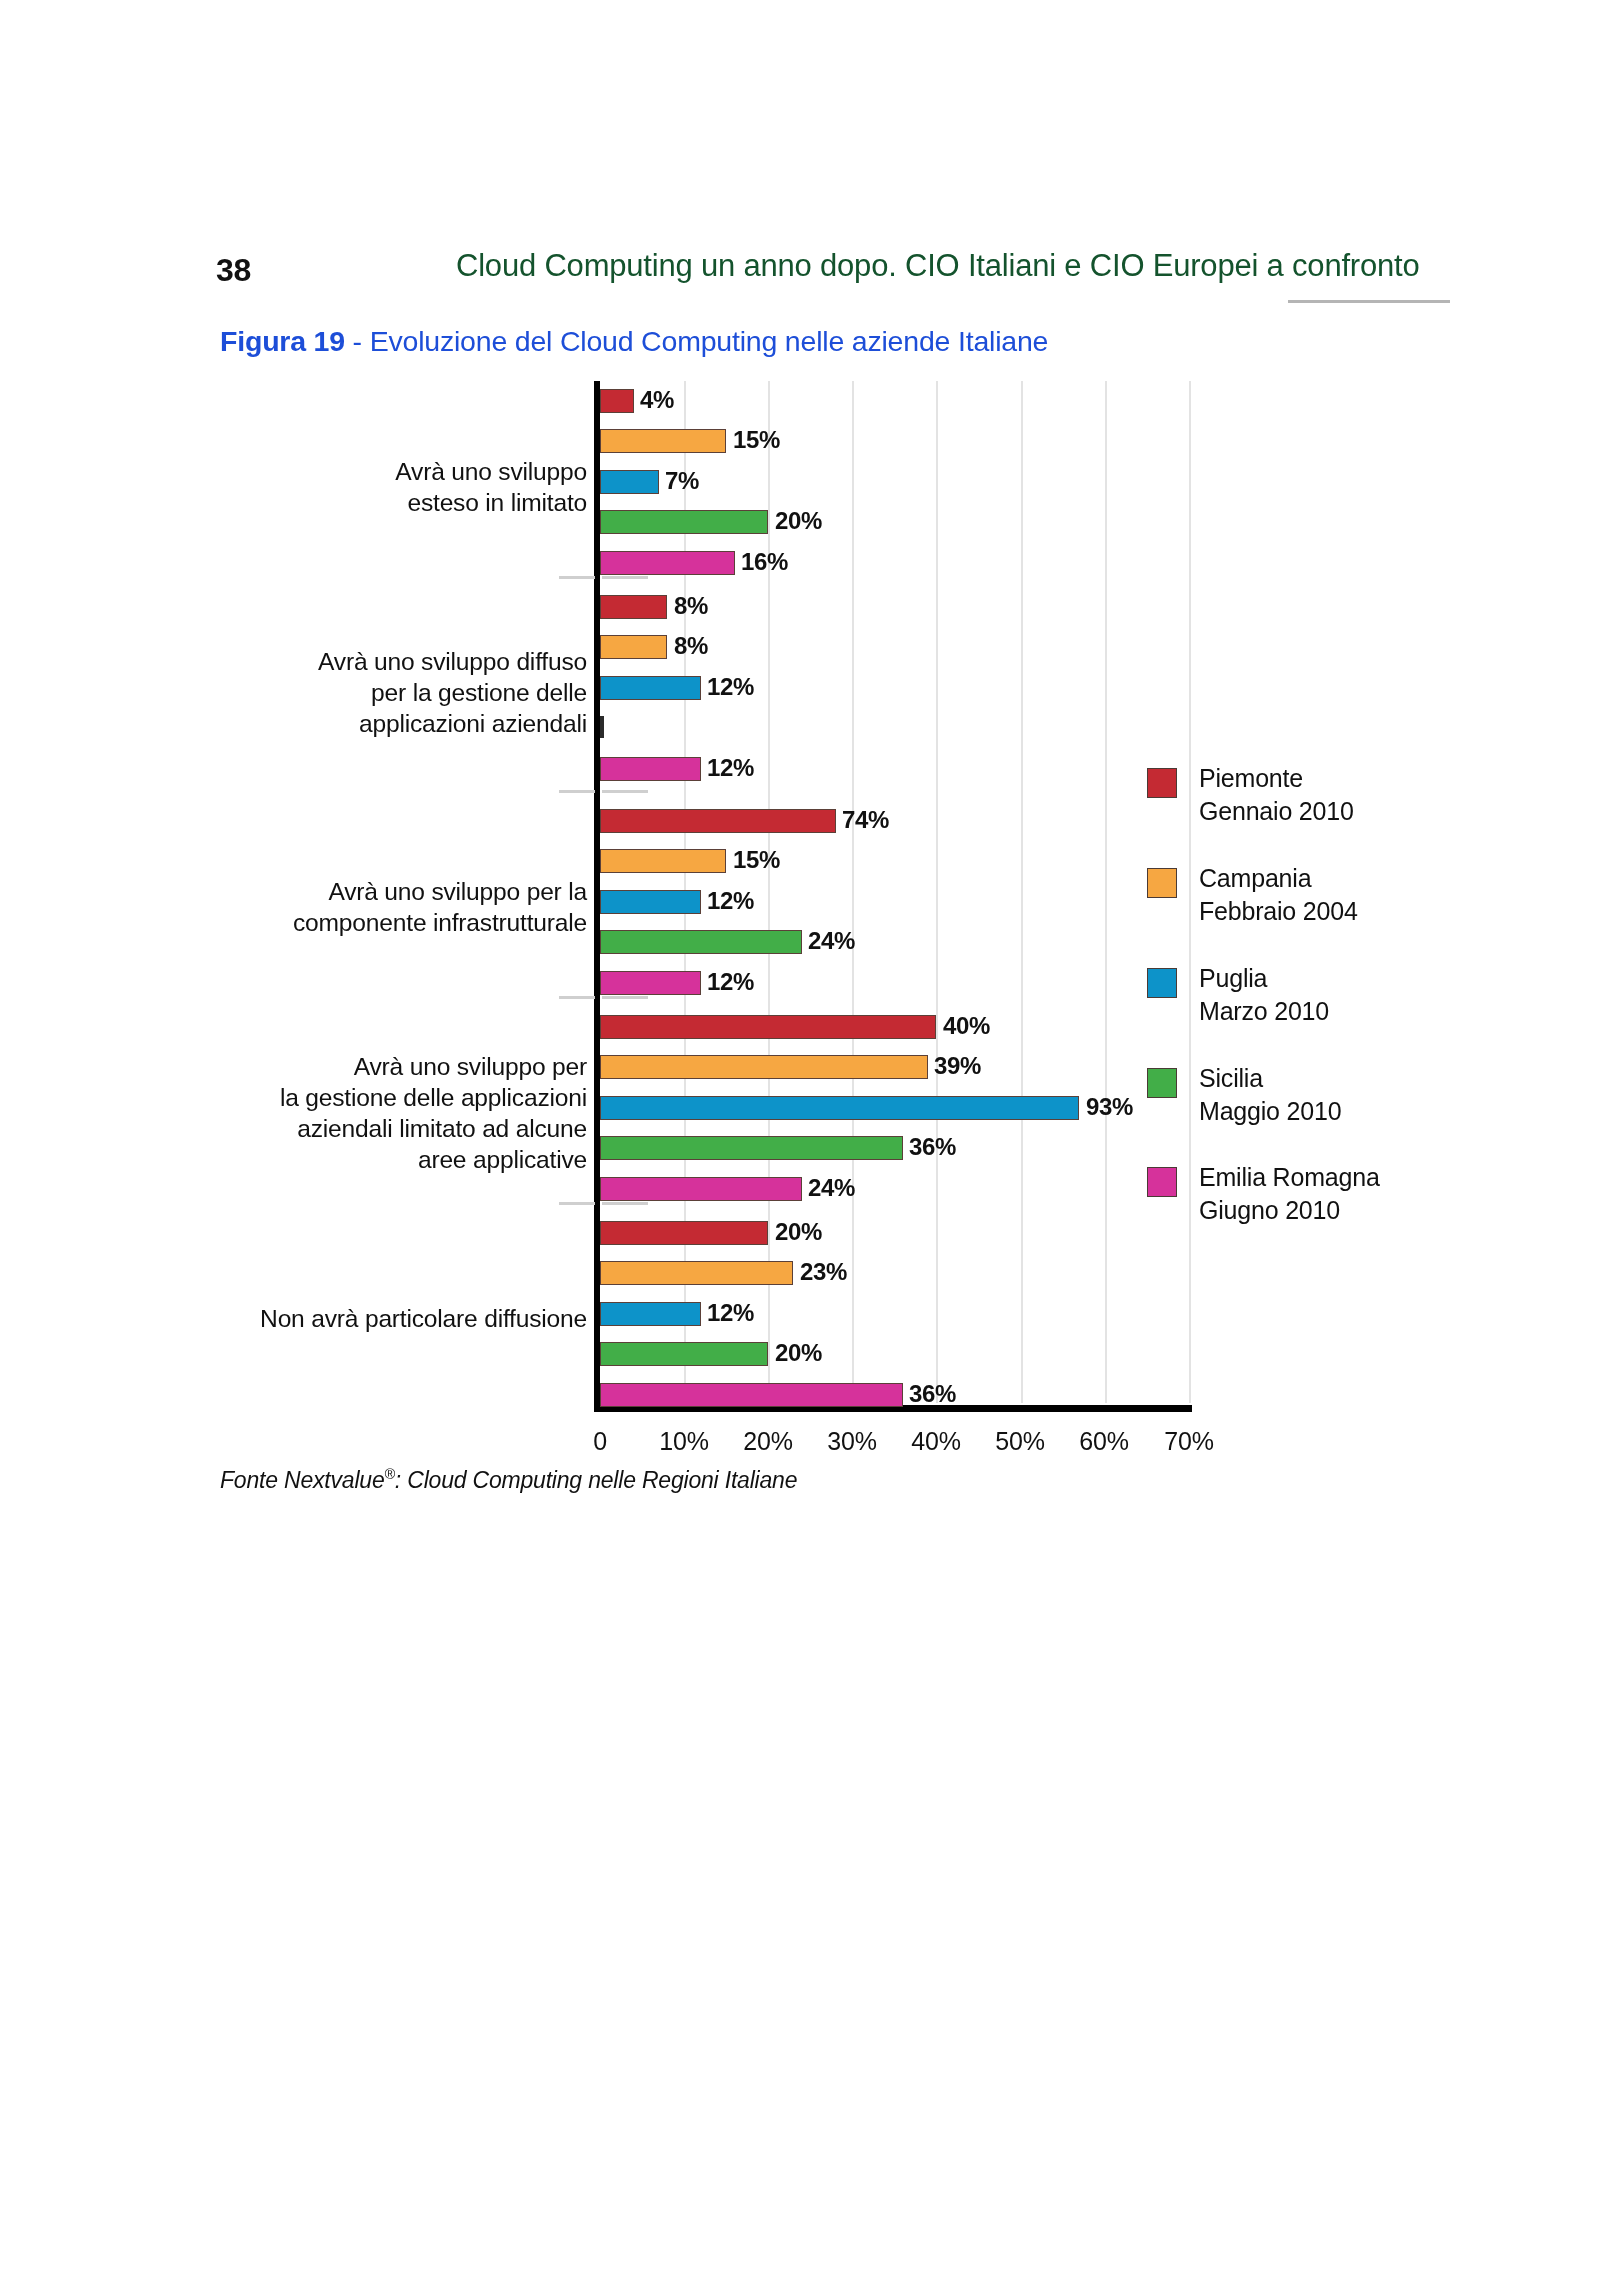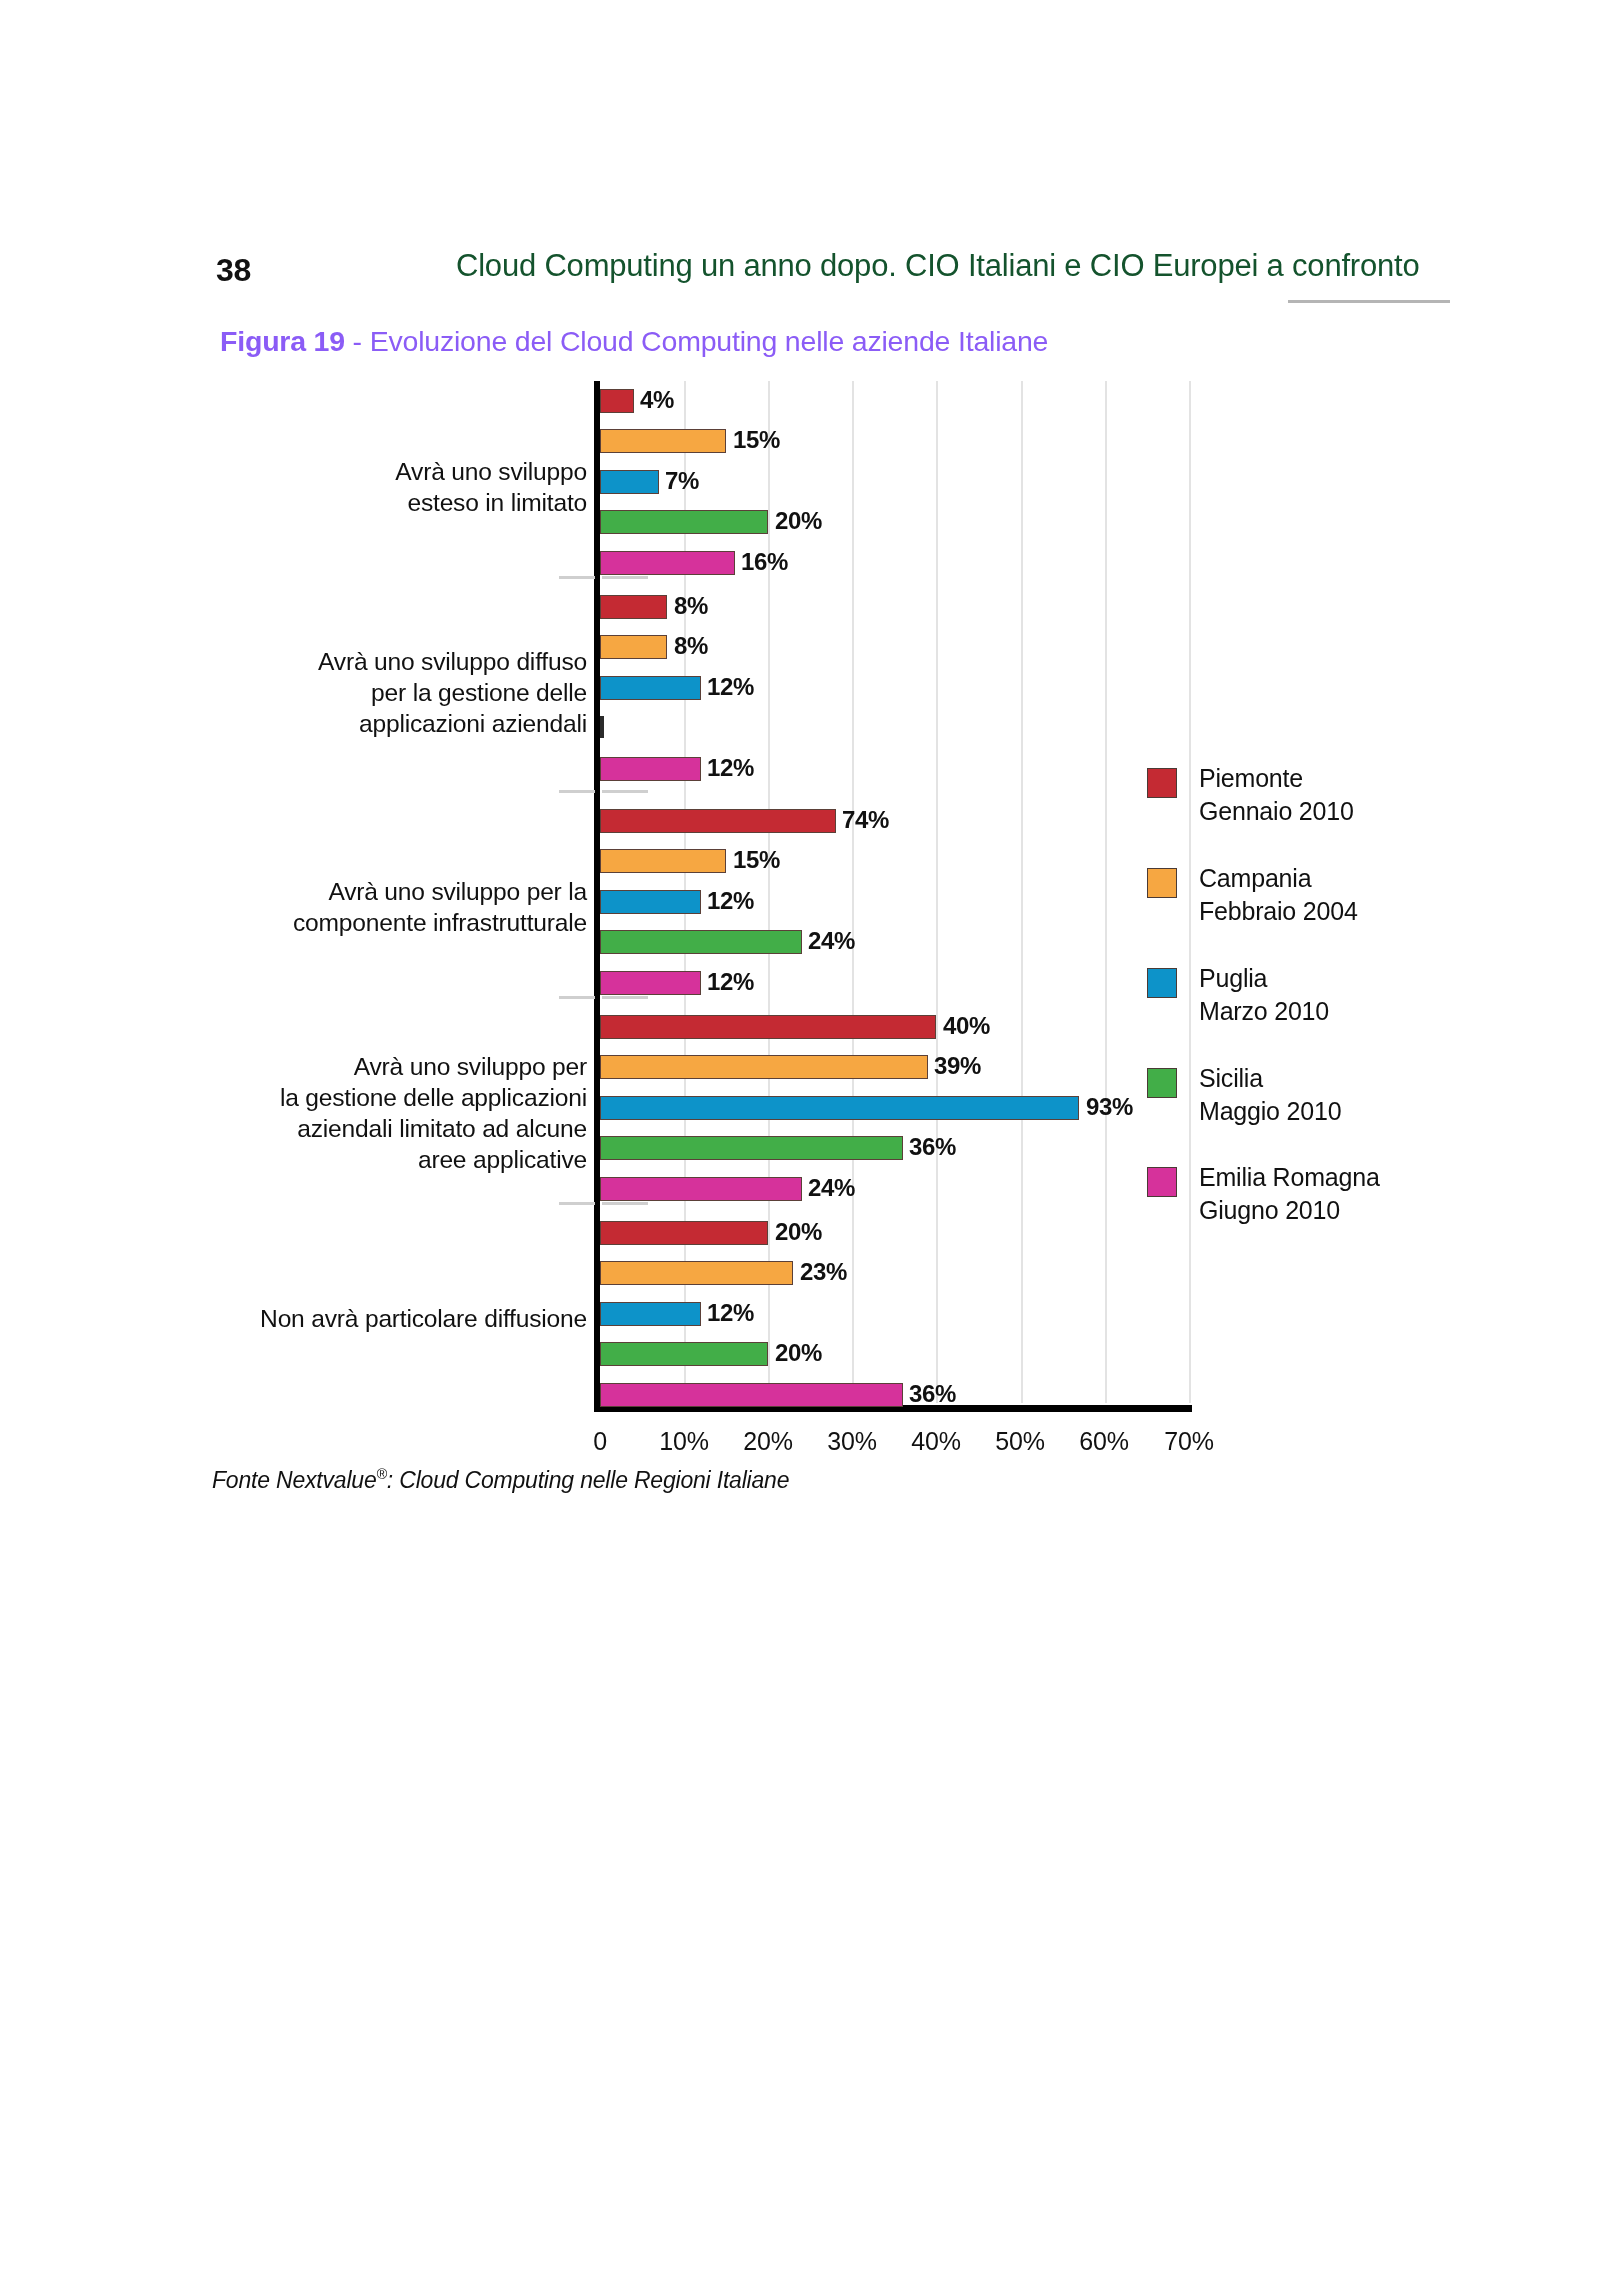--- a/index.html
+++ b/index.html
@@ -50,21 +50,21 @@
     height: 3.2px;
     background: #b5b5b5;
   }
 
   
   .figure-caption {
     position: absolute;
     left: 220px;
     top: 325px;
     font-size: 28.5px;
-    color: #8b5cf6;
+    color: #1d4ed8;
     white-space: nowrap;
     letter-spacing: -0.2px;
   }
   .figure-caption .fig-label {
     font-weight: bold;
   }
 
   
   .chart {
     position: absolute;
@@ -214,21 +214,21 @@
     font-size: 25px;
     line-height: 33px;
     color: #111;
     white-space: pre-line;
     letter-spacing: -0.2px;
   }
 
   
   .source-note {
     position: absolute;
-    left: 212px;
+    left: 220px;
     top: 1466px;
     font-size: 23px;
     font-style: italic;
     color: #111;
     white-space: nowrap;
     letter-spacing: -0.2px;
   }
   .source-note .upright { font-style: italic; }
   .source-note sup { font-size: 14.3px; vertical-align: super; }
 </style>

